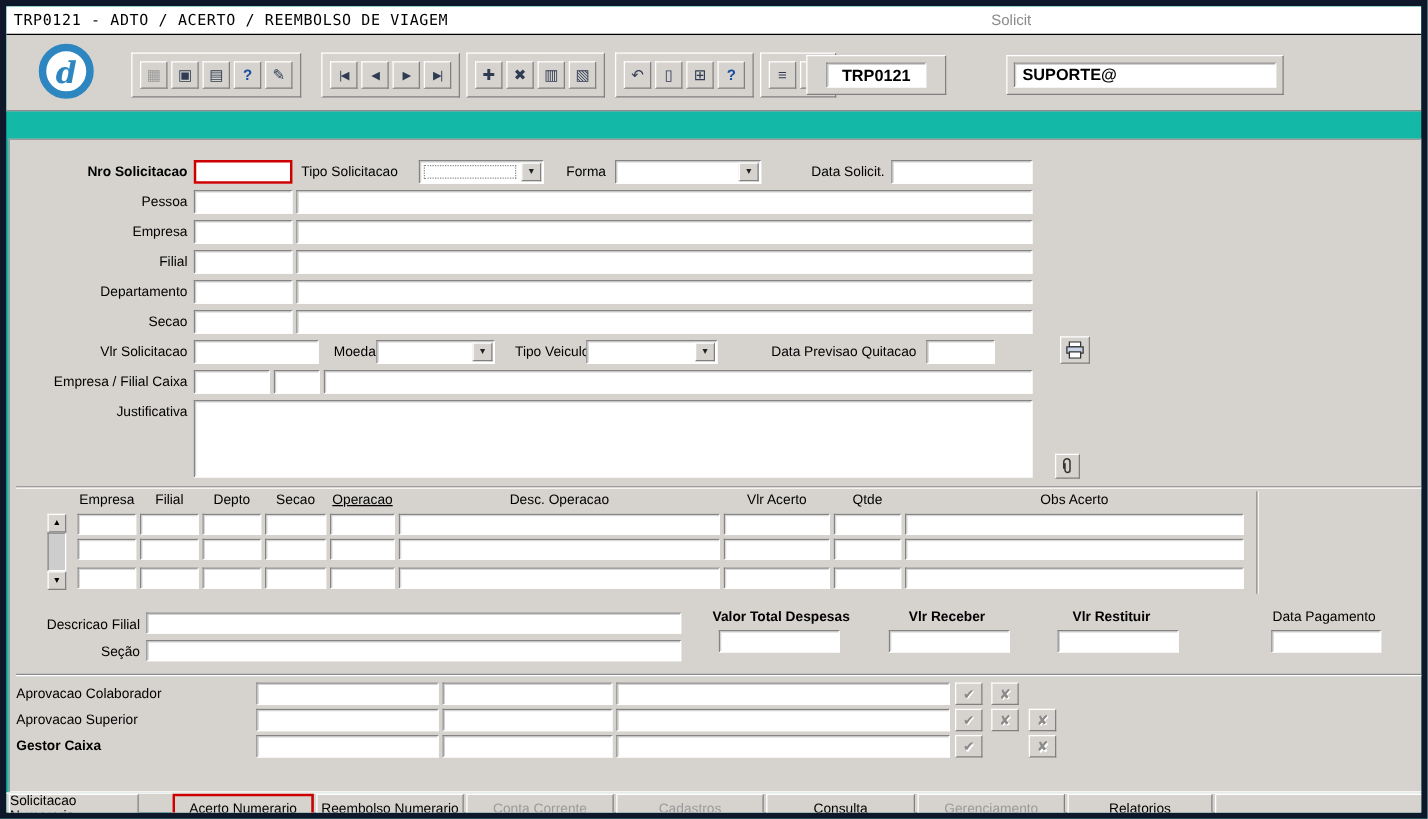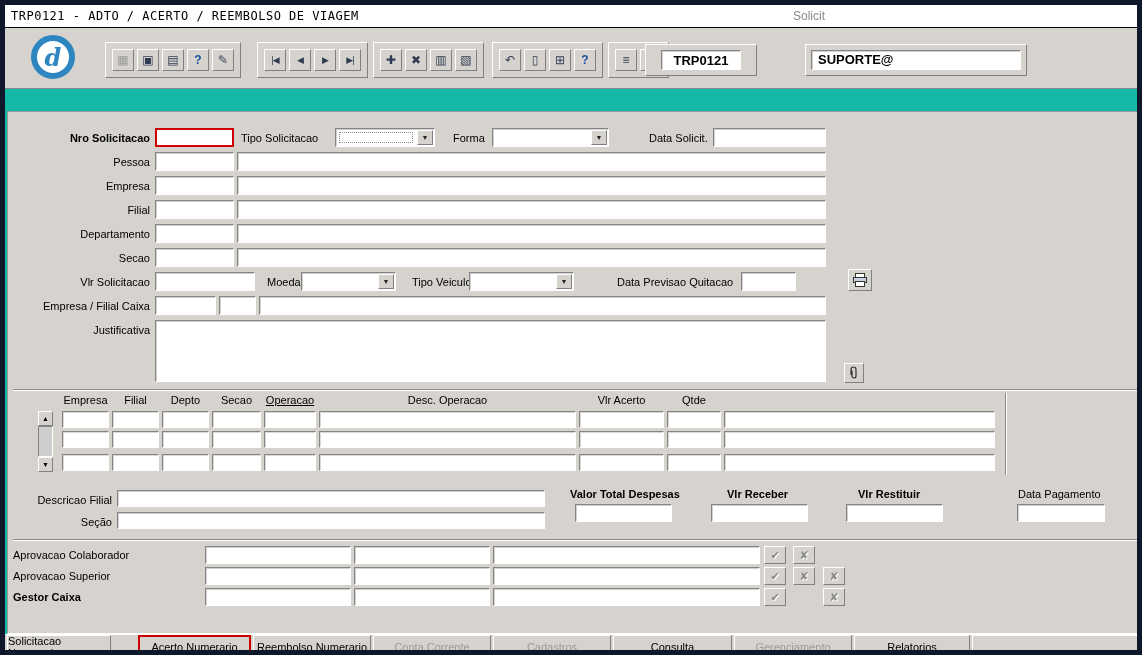--- a/index.html
+++ b/index.html
@@ -260,20 +260,21 @@
   <div class="groove" style="left:8px;top:384px;width:1126px;"></div>
 
   <span class="ghdr c1" style="top:389px;">Empresa</span>
   <span class="ghdr c2" style="top:389px;">Filial</span>
   <span class="ghdr c3" style="top:389px;">Depto</span>
   <span class="ghdr c4" style="top:389px;">Secao</span>
   <span class="ghdr c5" style="top:389px;text-decoration:underline;">Operacao</span>
   <span class="ghdr c6" style="top:389px;">Desc. Operacao</span>
   <span class="ghdr c7" style="top:389px;">Vlr Acerto</span>
   <span class="ghdr c8" style="top:389px;">Qtde</span>
+  <span class="ghdr c9" style="top:389px;">Obs Acerto</span>
 
   <div class="sqbtn" style="left:33px;top:406px;width:15px;height:15px;font-size:7px;">
       <span>▲</span>
     </div>
   <div class="sbar-track"></div>
   <div class="sqbtn" style="left:33px;top:452px;width:15px;height:15px;font-size:7px;">
       <span>▼</span>
     </div>
 
   <div class="grow" style="top:406px;">

